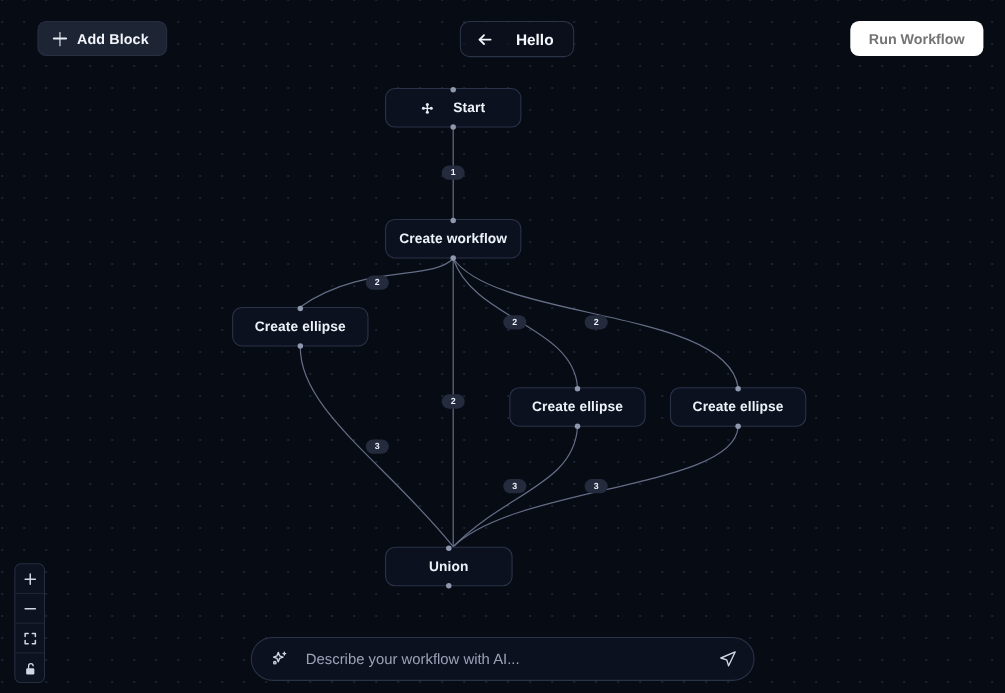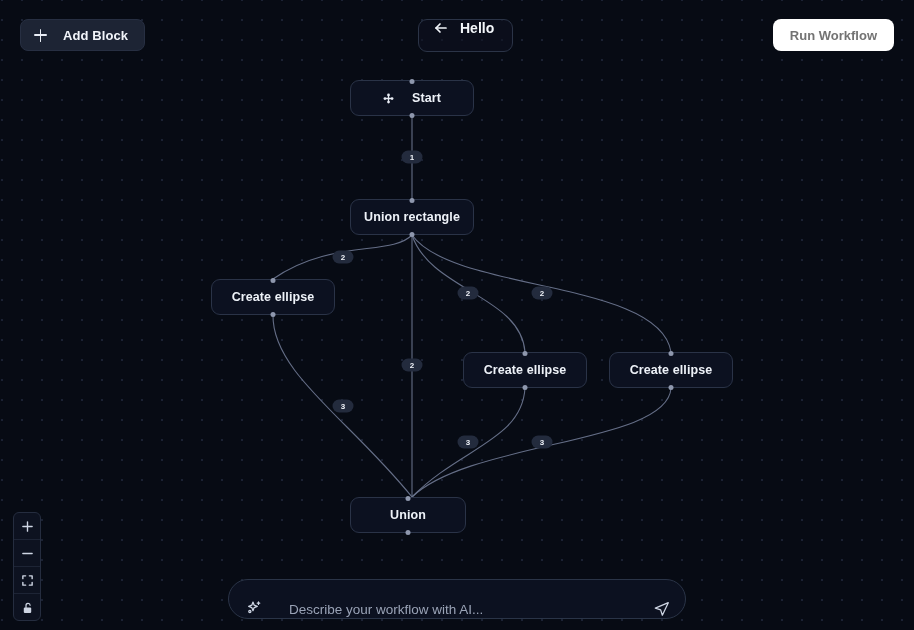--- a/index.html
+++ b/index.html
@@ -26,26 +26,26 @@
     position: absolute;
     top: 0; left: 0; right: 0;
     height: 70px;
     z-index: 30;
     pointer-events: none;
   }
   .header > * { pointer-events: auto; }
 
   .add-block {
     position: absolute;
-    left: 20px;
+    left: 34px;
     top: 19px;
     height: 32px;
     display: flex;
     align-items: center;
-    gap: 16px;
+    gap: 9px;
     padding: 0 16px 0 13px;
     border-radius: 8px;
     background: #1d2434;
     border: 1px solid #272f42;
     color: #f2f5fa;
     font-size: 13px;
     font-weight: bold;
     letter-spacing: .1px;
     cursor: pointer;
     box-sizing: border-box;
@@ -64,21 +64,22 @@
   }
   .add-block .plus::before { left: 0; top: 5.5px; width: 13px; height: 1.6px; }
   .add-block .plus::after  { top: 0; left: 5.7px; height: 13px; width: 1.6px; }
 
   .title-pill {
     position: absolute;
     left: 418px;
     top: 19px;
     height: 33px;
     display: flex;
-    gap: 11px;
+    align-items: center;
+    gap: 20px;
     padding: 0 18px 0 14px;
     border-radius: 9px;
     border: 1px solid #2b3447;
     background: rgba(14,19,32,.55);
     color: #f4f7fb;
     font-size: 14px;
     font-weight: bold;
     cursor: pointer;
     box-sizing: border-box;
   }
@@ -202,23 +203,23 @@
     position: absolute;
     left: 228px;
     bottom: 11px;
     width: 458px;
     height: 40px;
     box-sizing: border-box;
     border-radius: 20px;
     background: #0c1120;
     border: 1px solid #2a3447;
     display: flex;
-    align-items: flex-end;
+    align-items: center;
     padding: 0 14px 0 16px;
-    gap: 23px;
+    gap: 12px;
     z-index: 30;
   }
   .ai-input {
     flex: 1;
     background: transparent;
     border: none;
     outline: none;
     color: #e9edf6;
     font-size: 13.5px;
     font-family: "Liberation Sans", sans-serif;
@@ -253,21 +254,21 @@
               <circle cx="6" cy="9.9" r="1.5"></circle>
               <rect x="5.3" y="2" width="1.4" height="8" rx=".6"></rect>
               <rect x="2" y="5.3" width="8" height="1.4" rx=".6"></rect>
             </svg>
           </span>
           <span class="node-label">Start</span>
           <span class="handle bottom"></span>
         </div>
         <div class="node" style="left: 350px; top: 199px; width: 124px;">
           <span class="handle top"></span>
-          <span class="node-label">Union rectangle</span>
+          <span class="node-label">Create workflow</span>
           <span class="handle bottom"></span>
         </div>
         <div class="node" style="left: 211px; top: 279px; width: 124px;">
           <span class="handle top"></span>
           <span class="node-label">Create ellipse</span>
           <span class="handle bottom"></span>
         </div>
         <div class="node" style="left: 463px; top: 352px; width: 124px;">
           <span class="handle top"></span>
           <span class="node-label">Create ellipse</span>

